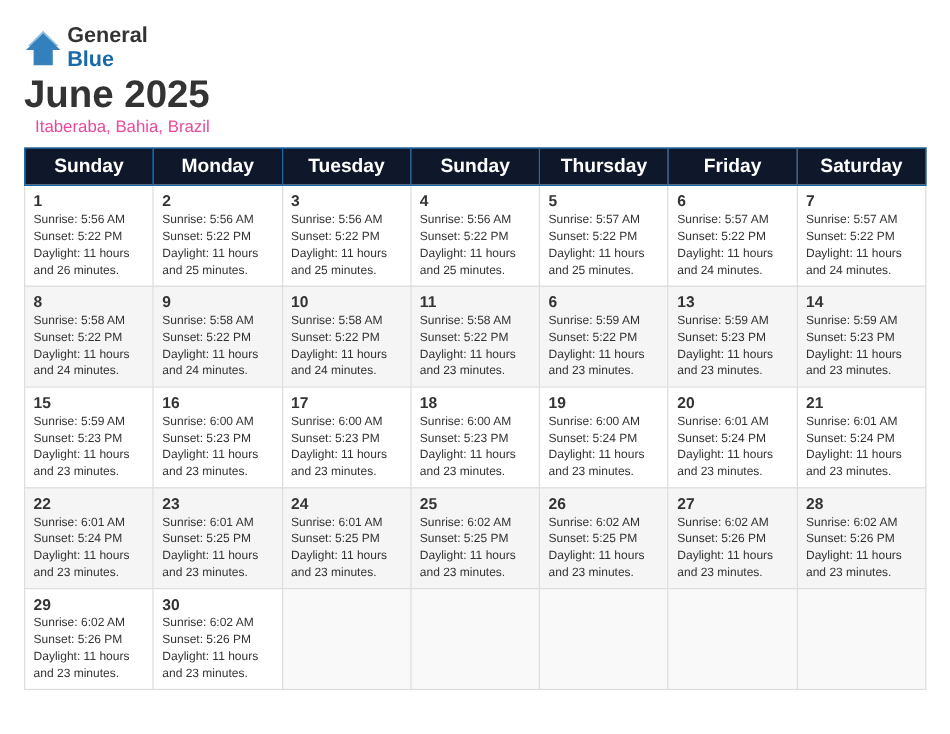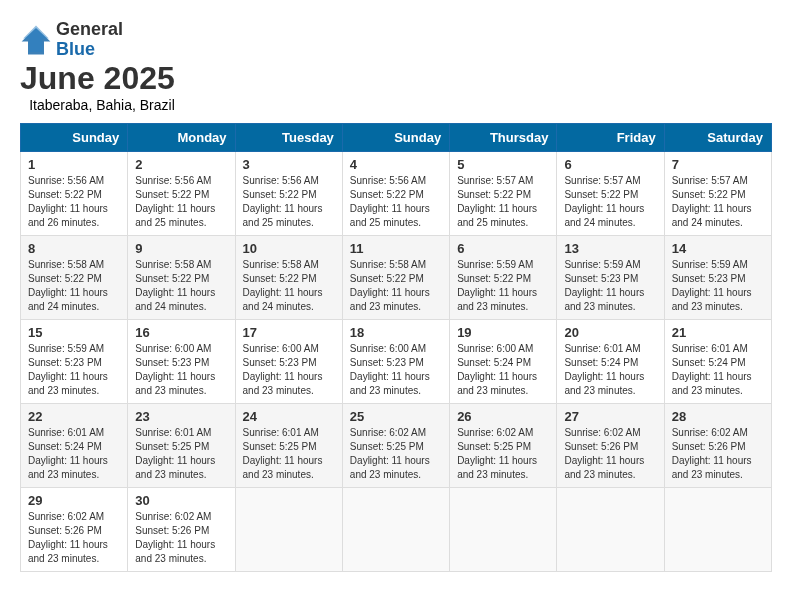--- a/index.html
+++ b/index.html
@@ -44,33 +44,33 @@
     .title-area {
       text-align: right;
     }
     .month-title {
       font-size: 32px;
       font-weight: bold;
       color: #333;
     }
     .subtitle {
       font-size: 14px;
-      color: #000000;
+      color: #ec4899;
     }
     .calendar {
       width: 100%;
       border-collapse: collapse;
       border: 1px solid #ccc;
     }
     .calendar th {
-      background-color: #0369a1;
+      background-color: #0f172a;
       color: #fff;
-      text-align: right;
+      text-align: center;
       padding: 6px 8px;
-      font-size: 13px;
+      font-size: 16px;
       font-weight: bold;
       border: 1px solid #1a6aab;
     }
     .calendar td {
       vertical-align: top;
       padding: 5px 7px;
       border: 1px solid #ddd;
       width: calc(100% / 7);
       font-size: 10.5px;
       color: #333;

